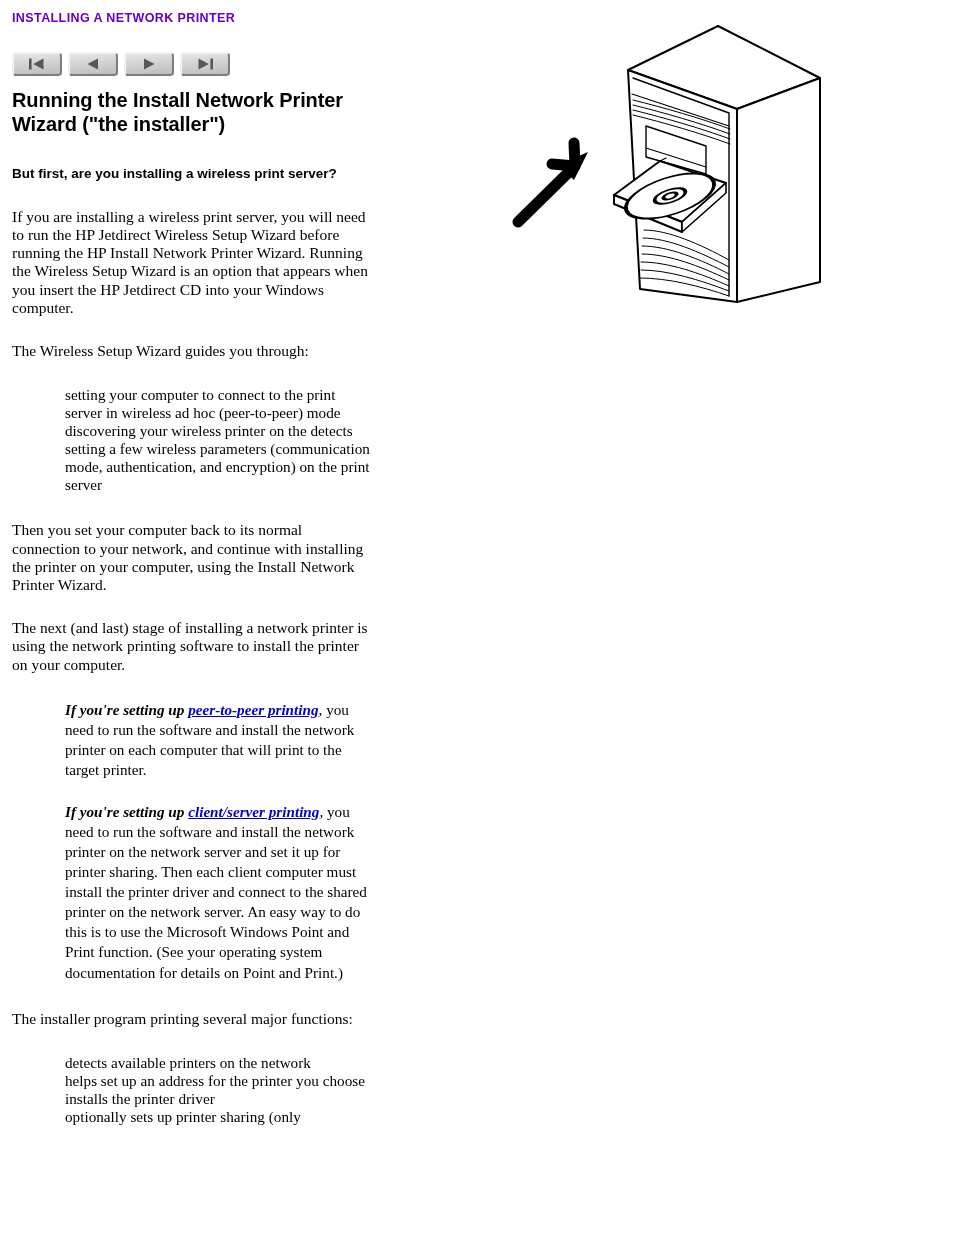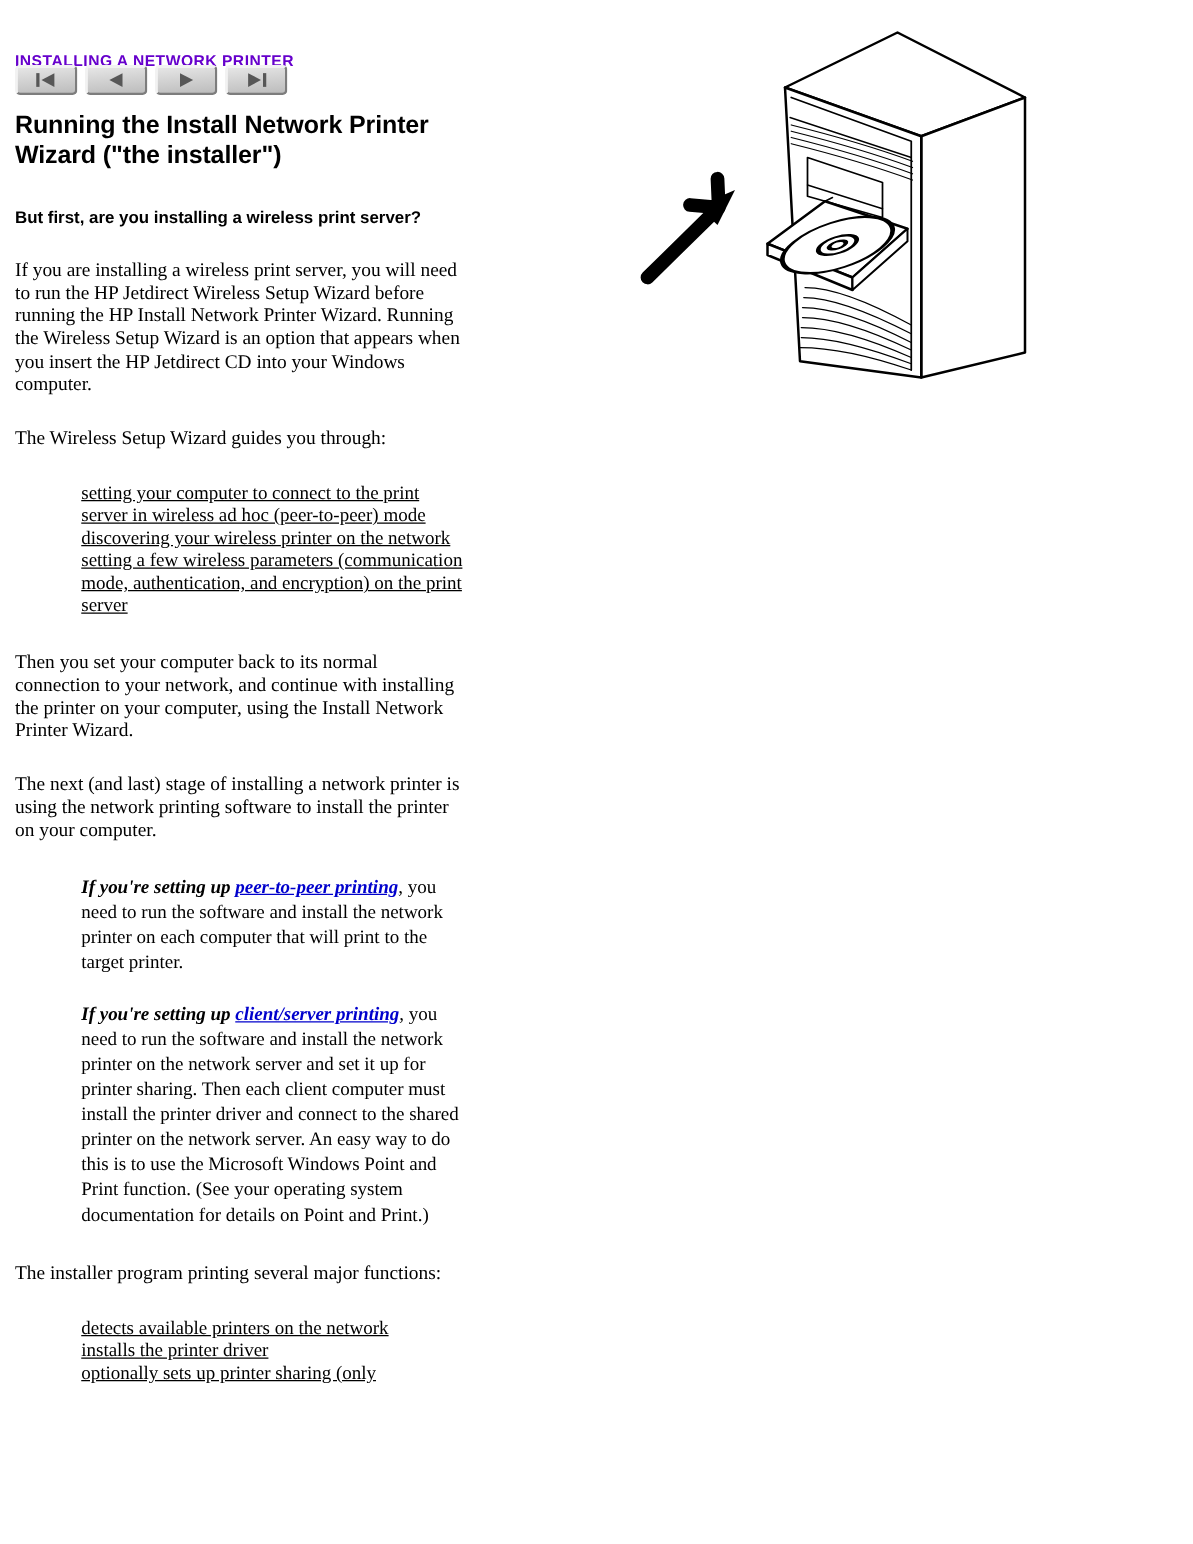--- a/index.html
+++ b/index.html
@@ -21,21 +21,20 @@
   .page-header {
     position: absolute;
     left: 12px;
     top: 11px;
     font-family: "Liberation Sans", "DejaVu Sans", sans-serif;
     font-weight: bold;
     font-size: 12.5px;
     letter-spacing: 0.4px;
     color: #6600cc;
     white-space: nowrap;
-    margin-top: 31px;
   }
 
   
   .navbar {
     position: absolute;
     left: 12px;
     top: 52px;
     display: flex;
     gap: 6px;
   }
@@ -94,21 +93,20 @@
     text-align: left;
   }
 
   p.body-text.gap-lg { margin-top: 27px; }
 
   
   .indent-block {
     margin: 26px 0 0 53px;
     font-size: 15.2px;
     line-height: 1.185;
-    text-decoration: underline;
   }
   .indent-block .line { display: block; }
 
   .indent-para {
     margin: 26px 0 0 53px;
     font-size: 15.2px;
     line-height: 1.32;
   }
   .indent-para + .indent-para { margin-top: 22px; }
 
@@ -184,41 +182,42 @@
   <h1 class="section-title">Running the Install Network Printer Wizard ("the installer")</h1>
 
   <h2 class="sub-title">But first, are you installing a wireless print server?</h2>
 
   <p class="body-text">If you are installing a wireless print server, you will need to run the HP Jetdirect Wireless Setup Wizard before running the HP Install Network Printer Wizard. Running the Wireless Setup Wizard is an option that appears when you insert the HP Jetdirect CD into your Windows computer.</p>
 
   <p class="body-text">The Wireless Setup Wizard guides you through:</p>
 
   <div class="indent-block">
     <span class="line">setting your computer to connect to the print server in wireless ad hoc (peer-to-peer) mode</span>
-    <span class="line">discovering your wireless printer on the network</span>
+    <span class="line">discovering your wireless printer on the detects</span>
     <span class="line">setting a few wireless parameters (communication mode, authentication, and encryption) on the print server</span>
   </div>
 
   <p class="body-text gap-lg">Then you set your computer back to its normal connection to your network, and continue with installing the printer on your computer, using the Install Network Printer Wizard.</p>
 
 
   <p class="body-text">The next (and last) stage of installing a network printer is using the network printing software to install the printer on your computer.</p>
 
   <p class="indent-para">
     <span class="lead-in">If you're setting up </span><a class="doclink" href="#">peer-to-peer printing</a><span>, you need to run the software and install the network printer on each computer that will print to the target printer.</span>
   </p>
 
   <p class="indent-para">
     <span class="lead-in">If you're setting up </span><a class="doclink" href="#">client/server printing</a><span>, you need to run the software and install the network printer on the network server and set it up for printer sharing. Then each client computer must install the printer driver and connect to the shared printer on the network server. An easy way to do this is to use the Microsoft Windows Point and Print function. (See your operating system documentation for details on Point and Print.)</span>
   </p>
 
   <p class="body-text gap-lg">The installer program printing several major functions:</p>
 
   <div class="indent-block">
     <span class="line">detects available printers on the network</span>
+    <span class="line">helps set up an address for the printer you choose</span>
     <span class="line">installs the printer driver</span>
     <span class="line">optionally sets up printer sharing (only</span>
   </div>
 
 </div>
 
 <div class="illustration">
   <svg width="350" height="315" viewBox="0 0 350 315">
     <g fill="#ffffff" stroke="#000000" stroke-width="2" stroke-linejoin="round" stroke-linecap="round">
 

